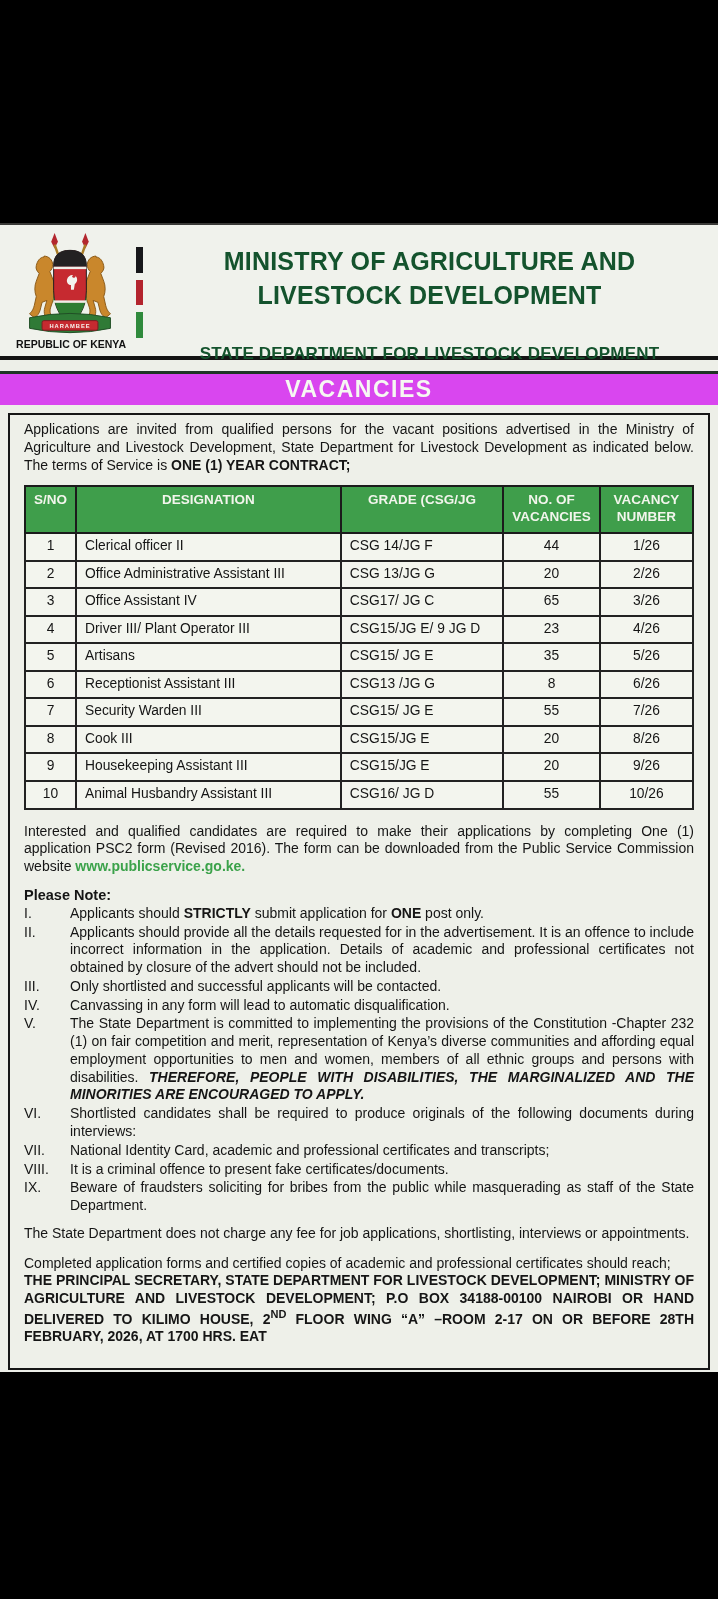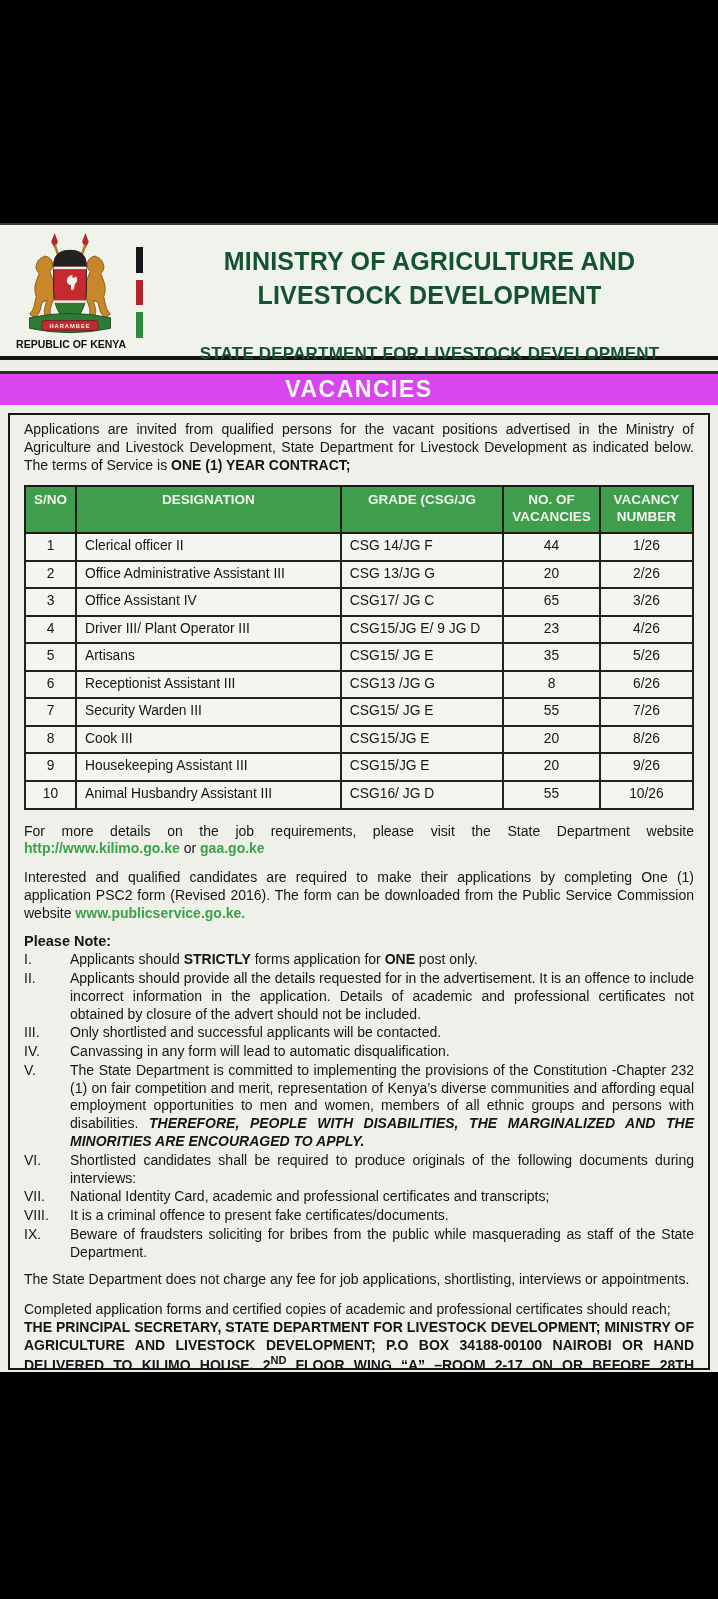--- a/index.html
+++ b/index.html
@@ -204,28 +204,27 @@
             <tr>
               <td class="c0">10</td>
               <td class="c1">Animal Husbandry Assistant III</td>
               <td class="c2">CSG16/ JG D</td>
               <td class="c3">55</td>
               <td class="c4">10/26</td>
             </tr>
           </tbody>
       </table>
 
-      <p class="para"><span>For more details on the job requirements, please visit the State Department website </span><span class="rg">http://www.kilimo.go.ke</span><span> or </span><span class="rg">gaa.go.ke</span></p>
       <p class="para"><span>Interested and qualified candidates are required to make their applications by completing One (1) application PSC2 form (Revised 2016). The form can be downloaded from the Public Service Commission website </span><span class="rg">www.publicservice.go.ke.</span></p>
 
       <div class="note-heading">Please Note:</div>
       <div class="notes">
           <div class="note-row">
             <span class="note-num">I.</span>
-            <div class="note-text"><span>Applicants should </span><span class="rb">STRICTLY</span><span> forms application for </span><span class="rb">ONE</span><span> post only.</span></div>
+            <div class="note-text"><span>Applicants should </span><span class="rb">STRICTLY</span><span> submit application for </span><span class="rb">ONE</span><span> post only.</span></div>
           </div>
           <div class="note-row">
             <span class="note-num">II.</span>
             <div class="note-text"><span>Applicants should provide all the details requested for in the advertisement. It is an offence to include incorrect information in the application. Details of academic and professional certificates not obtained by closure of the advert should not be included.</span></div>
           </div>
           <div class="note-row">
             <span class="note-num">III.</span>
             <div class="note-text"><span>Only shortlisted and successful applicants will be contacted.</span></div>
           </div>
           <div class="note-row">

